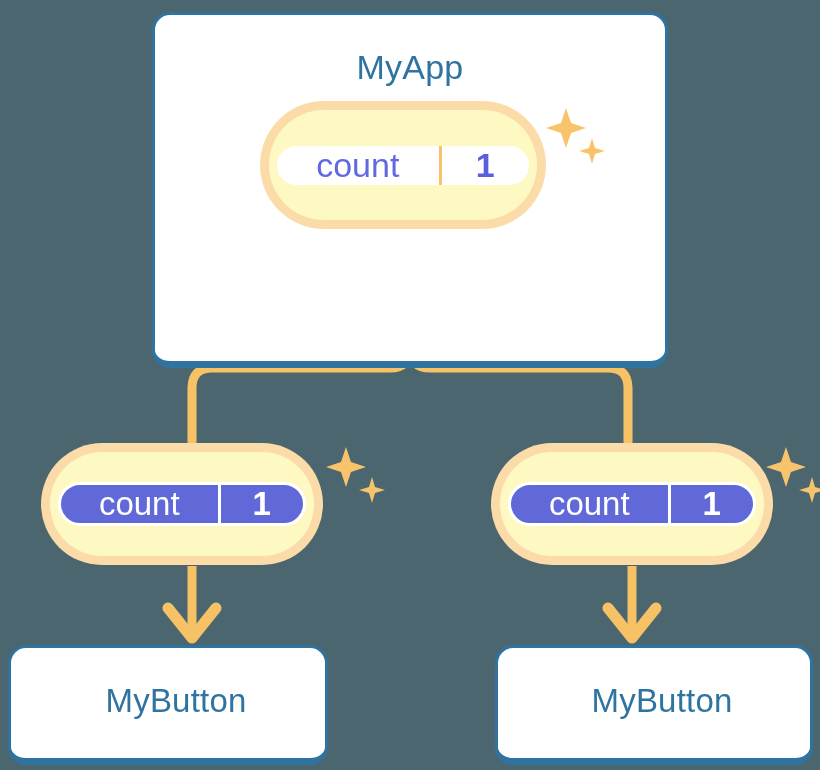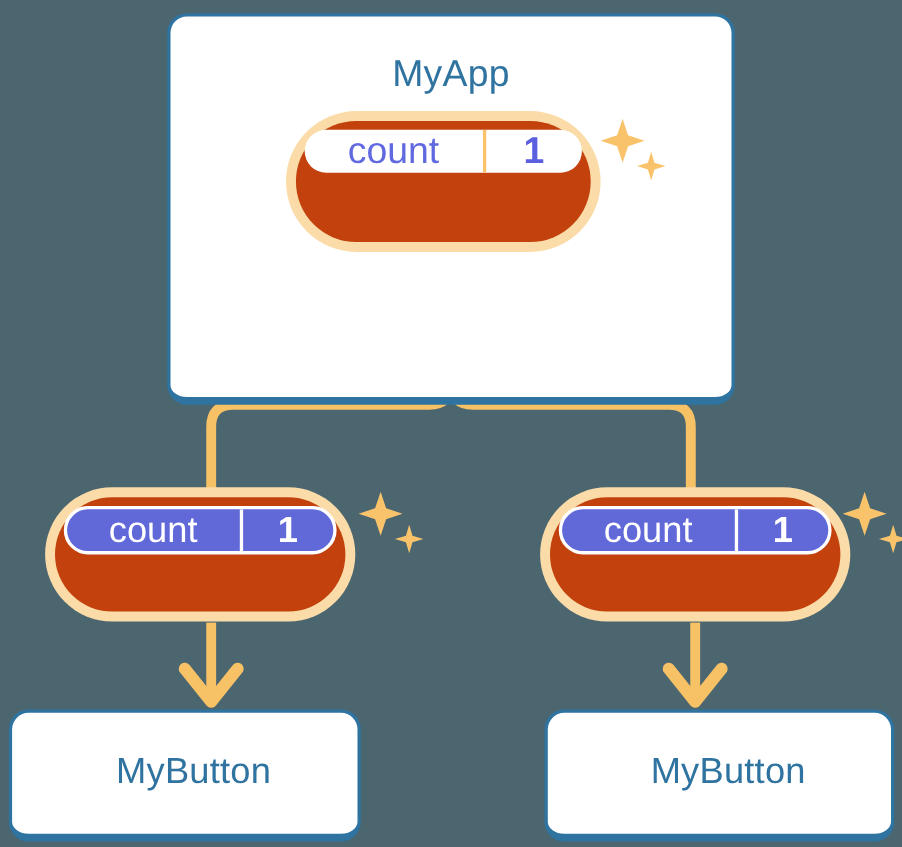--- a/index.html
+++ b/index.html
@@ -78,24 +78,24 @@
     margin-top: -4px;
   }
 
   
   .pill-wrap {
     position: absolute;
   }
   .pill {
     position: relative;
     display: flex;
-    align-items: flex-start;
+    align-items: center;
     box-sizing: border-box;
     border-radius: 999px;
-    background: #c2410c;             
+    background: #fef9c3;             
     box-shadow: 0 0 0 9px #fbdca8;   
     padding: 8px;
   }
   .pill-inner {
     display: flex;
     align-items: stretch;
     border-radius: 999px;
     overflow: hidden;
     box-sizing: border-box;
     width: 100%;

